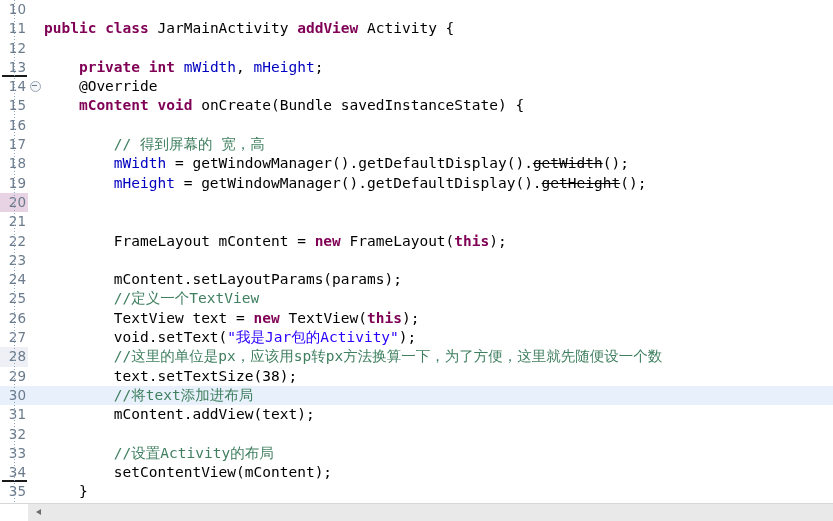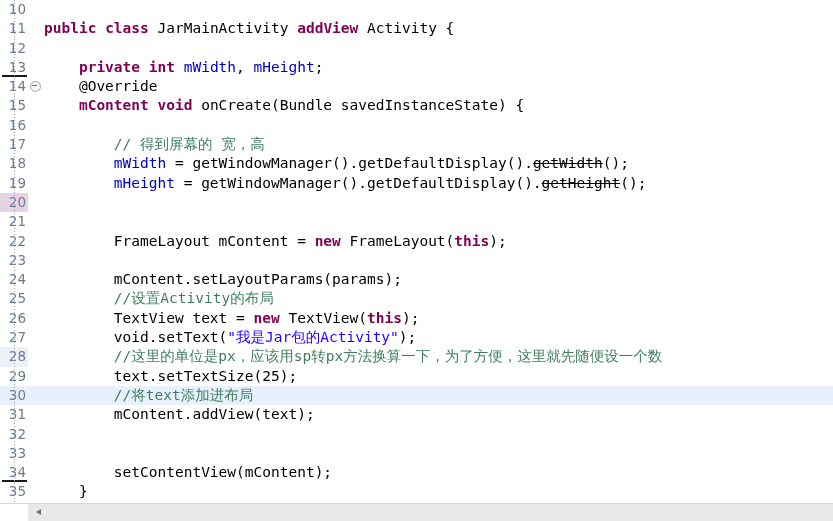--- a/index.html
+++ b/index.html
@@ -185,29 +185,29 @@
         <div class="line"><div class="gutter">15</div><div class="fold"></div><div class="text">    <span class="kw">mContent</span><span class="plain"> </span><span class="kw">void</span><span class="plain"> onCreate(Bundle </span><span class="ann">savedInstanceState</span><span class="plain">) {</span></div></div>
         <div class="line"><div class="gutter">16</div><div class="fold"></div></div>
         <div class="line"><div class="gutter">17</div><div class="fold"></div><div class="text">        <span class="cmt">// 得到屏幕的 宽，高</span></div></div>
         <div class="line"><div class="gutter">18</div><div class="fold"></div><div class="text">        <span class="field">mWidth</span><span class="plain"> = getWindowManager().getDefaultDisplay().</span><span class="dep">getWidth</span><span class="plain">();</span></div></div>
         <div class="line"><div class="gutter">19</div><div class="fold"></div><div class="text">        <span class="field">mHeight</span><span class="plain"> = getWindowManager().getDefaultDisplay().</span><span class="dep">getHeight</span><span class="plain">();</span></div></div>
         <div class="line"><div class="gutter hl-strong">20</div><div class="fold"></div><div class="text"></div></div>
         <div class="line"><div class="gutter">21</div><div class="fold"></div></div>
         <div class="line"><div class="gutter">22</div><div class="fold"></div><div class="text">        <span class="plain">FrameLayout mContent = </span><span class="kw">new</span><span class="plain"> FrameLayout(</span><span class="kw">this</span><span class="plain">);</span></div></div>
         <div class="line"><div class="gutter">23</div><div class="fold"></div></div>
         <div class="line"><div class="gutter">24</div><div class="fold"></div><div class="text">        <span class="plain">mContent.setLayoutParams(params);</span></div></div>
-        <div class="line"><div class="gutter">25</div><div class="fold"></div><div class="text">        <span class="cmt">//设置Activity的布局</span></div></div>
+        <div class="line"><div class="gutter">25</div><div class="fold"></div><div class="text">        <span class="cmt">//定义一个TextView</span></div></div>
         <div class="line"><div class="gutter">26</div><div class="fold"></div><div class="text">        <span class="plain">TextView text = </span><span class="kw">new</span><span class="plain"> TextView(</span><span class="kw">this</span><span class="plain">);</span></div></div>
         <div class="line"><div class="gutter">27</div><div class="fold"></div><div class="text">        <span class="plain">void.setText(</span><span class="str">"我是Jar包的Activity"</span><span class="plain">);</span></div></div>
         <div class="line"><div class="gutter hl-soft">28</div><div class="fold"></div><div class="text">        <span class="cmt">//这里的单位是px，应该用sp转px方法换算一下，为了方便，这里就先随便设一个数</span></div></div>
-        <div class="line"><div class="gutter">29</div><div class="fold"></div><div class="text">        <span class="plain">text.setTextSize(25);</span></div></div>
+        <div class="line"><div class="gutter">29</div><div class="fold"></div><div class="text">        <span class="plain">text.setTextSize(38);</span></div></div>
         <div class="line current"><div class="gutter">30</div><div class="fold"></div><div class="text">        <span class="cmt">//将text添加进布局</span></div></div>
         <div class="line"><div class="gutter">31</div><div class="fold"></div><div class="text">        <span class="plain">mContent.addView(text);</span></div></div>
         <div class="line"><div class="gutter">32</div><div class="fold"></div><div class="text"></div></div>
-        <div class="line"><div class="gutter">33</div><div class="fold"></div></div>
+        <div class="line"><div class="gutter">33</div><div class="fold"></div><div class="text">        <span class="cmt">//设置Activity的布局</span></div></div>
         <div class="line"><div class="gutter underline">34</div><div class="fold"></div><div class="text">        <span class="plain">setContentView(mContent);</span></div></div>
         <div class="line"><div class="gutter">35</div><div class="fold"></div><div class="text">    <span class="plain">}</span></div></div>
         <div class="line"><div class="gutter">36</div><div class="fold"></div><div class="text"><span class="plain">}</span></div></div>
       </div>
     <div class="guide"></div>
   </div>
 
   <div class="hscroll">
     <div class="hscroll-corner"></div>
     <div class="hscroll-arrow-left"></div>

